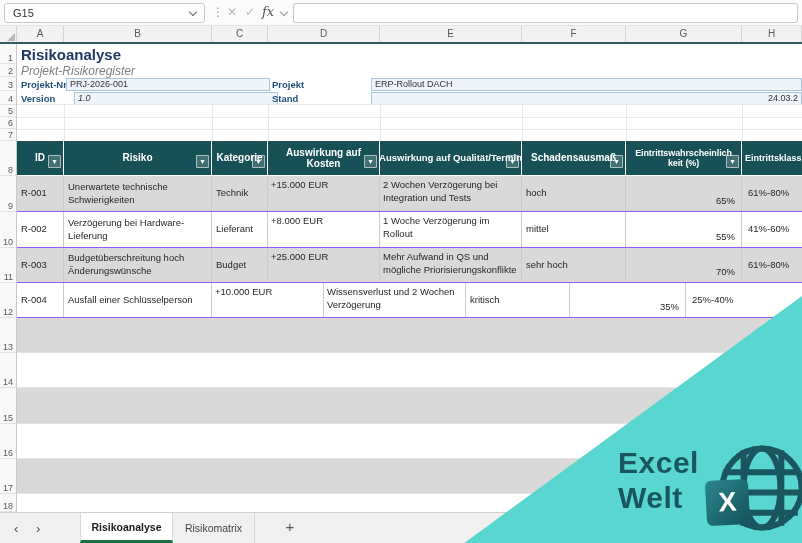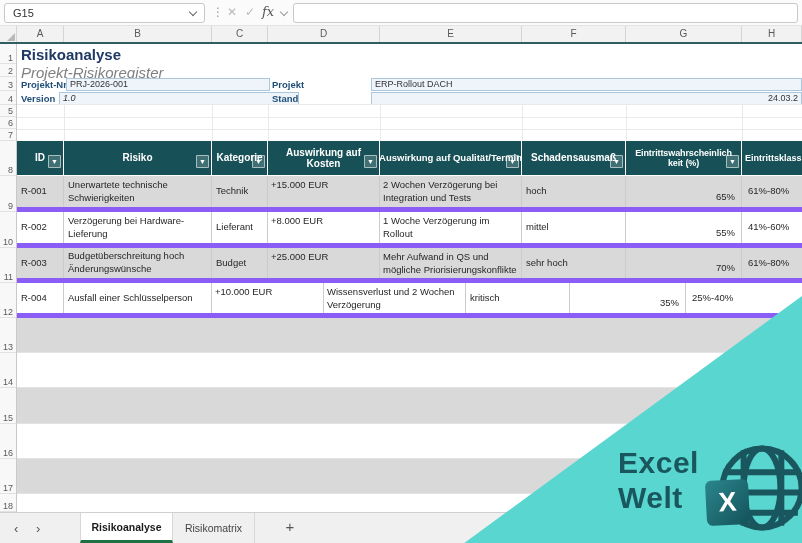--- a/index.html
+++ b/index.html
@@ -27,38 +27,38 @@
 
   
   .wA{width:47px}.wB{width:148px}.wC{width:56px}.wD{width:112px}.wE{width:142px}.wF{width:104px}.wG{width:116px}.wH{width:60px;flex:1}
 
   
   #rowhdr { left:0; top:44px; width:17px; height:468px; background:#f8f8f8; border-right:1px solid #c9c9c9; }
   .rnum { font-size:9px; color:#5a5a5a; text-align:right; padding-right:3px; border-bottom:1px solid #e2e2e2; display:flex; align-items:flex-end; justify-content:flex-end; }
 
   
   #title { left:21px; top:46px; font-size:15px; font-weight:bold; color:#1F3864; }
-  #subtitle { left:21px; top:64px; font-size:15px; font-style:italic; color:#808080; }
+  #subtitle { left:21px; top:64px; font-size:12px; font-style:italic; color:#808080; }
   .mlabel { font-size:9.5px; font-weight:bold; color:#1F4E79; }
   .mbox { height:13px; background:#eef4fa; border:1px solid #aac7de; font-size:9px; color:#333; line-height:11px; padding:0 3px; overflow:hidden; white-space:nowrap; }
 
   
   .hline { height:1px; background:#e9e9e9; left:17px; width:785px; }
   .vfaint { width:1px; background:#e9e9e9; top:104px; height:37px; }
 
   
   #tableArea { left:17px; top:141px; width:785px; }
   .trow { display:flex; width:785px; }
   #hrow { height:35px; background:#175056; border-bottom:1px solid #fff; }
   .hcell { position:relative; color:#fff; font-weight:bold; font-size:10px; display:flex; align-items:center; justify-content:center; text-align:center; line-height:1.15; border-right:1px solid #fff; padding:2px 3px; overflow:hidden; }
   .hcell.hE { font-size:9.5px; white-space:nowrap; }
   .hcell.hG { font-size:9px; letter-spacing:-0.1px; }
   .hcell.hH { justify-content:flex-start; text-align:right; font-size:9px; white-space:nowrap; border-right:none; }
   .fbtn { position:absolute; right:2px; bottom:7px; width:13px; height:13px; background:rgba(255,255,255,0.18); border:1px solid rgba(255,255,255,0.55); border-radius:1px; font-size:7px; line-height:11px; text-align:center; color:#fff; }
-  .drow { border-bottom:5px solid #8b5cf6; }
+  .drow { border-bottom:1px solid #8b5cf6; }
   .drow.gray { background:#D9D9D9; }
   .drow.white { background:#fff; }
   .dcell { border-right:1px solid #cbcbcb; font-size:9.5px; color:#262626; display:flex; overflow:hidden; line-height:1.35; }
   .dcell:last-child { border-right:none; }
   .cA { align-items:center; padding-left:4px; }
   .cB { align-items:center; padding:2px 4px; }
   .cC { align-items:center; padding-left:4px; }
   .cD { align-items:flex-start; padding:3px 3px; }
   .cE { align-items:flex-start; padding:3px 3px; }
   .cF { align-items:center; padding-left:4px; }
@@ -141,21 +141,21 @@
 
 <div class="abs" id="title">Risikoanalyse</div>
 <div class="abs" id="subtitle">Projekt-Risikoregister</div>
 
 <div class="abs mlabel" style="left:21px; top:79px;">Projekt-Nr.</div>
 <div class="abs mbox" style="left:66px; top:77.5px; width:204px;">PRJ-2026-001</div>
 <div class="abs mlabel" style="left:272px; top:79px;">Projekt</div>
 <div class="abs mbox" style="left:371px; top:77.5px; width:431px;">ERP-Rollout DACH</div>
 
 <div class="abs mlabel" style="left:21px; top:93px;">Version</div>
-<div class="abs mbox" style="left:59px; top:91.5px; width:240px;font-style:italic;">1.0</div>
+<div class="abs mbox" style="left:74px; top:91.5px; width:204px;font-style:italic;">1.0</div>
 <div class="abs mlabel" style="left:272px; top:93px;">Stand</div>
 <div class="abs mbox" style="left:371px; top:91.5px; width:431px; text-align:right;">24.03.2</div>
 
 <div class="abs hline" style="top:104px"></div>
 <div class="abs hline" style="top:117px"></div>
 <div class="abs hline" style="top:129px"></div>
 <div class="abs vfaint" style="left:64px"></div>
 <div class="abs vfaint" style="left:212px"></div>
 <div class="abs vfaint" style="left:268px"></div>
 <div class="abs vfaint" style="left:380px"></div>

